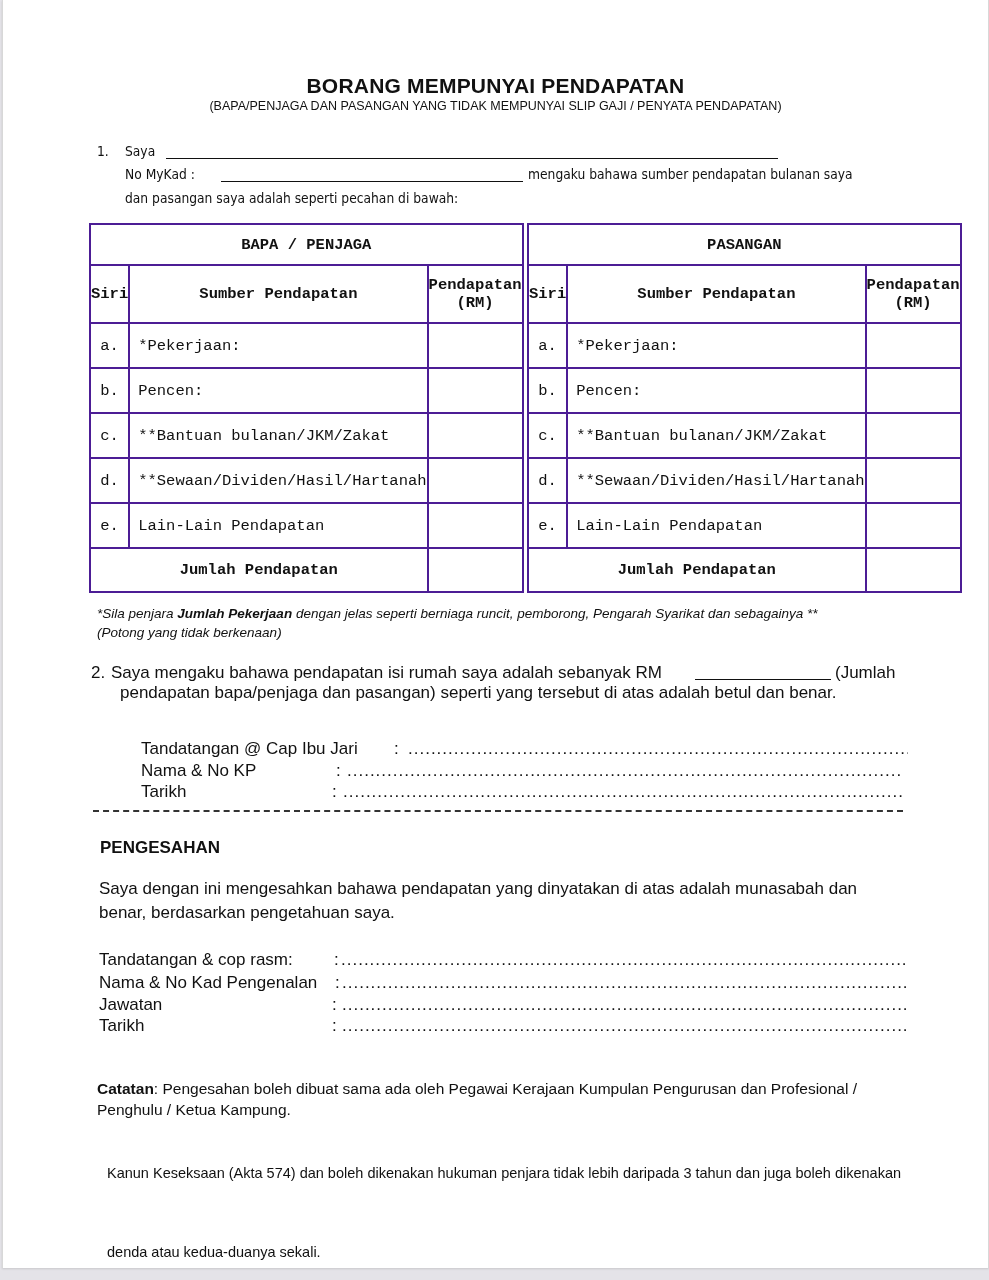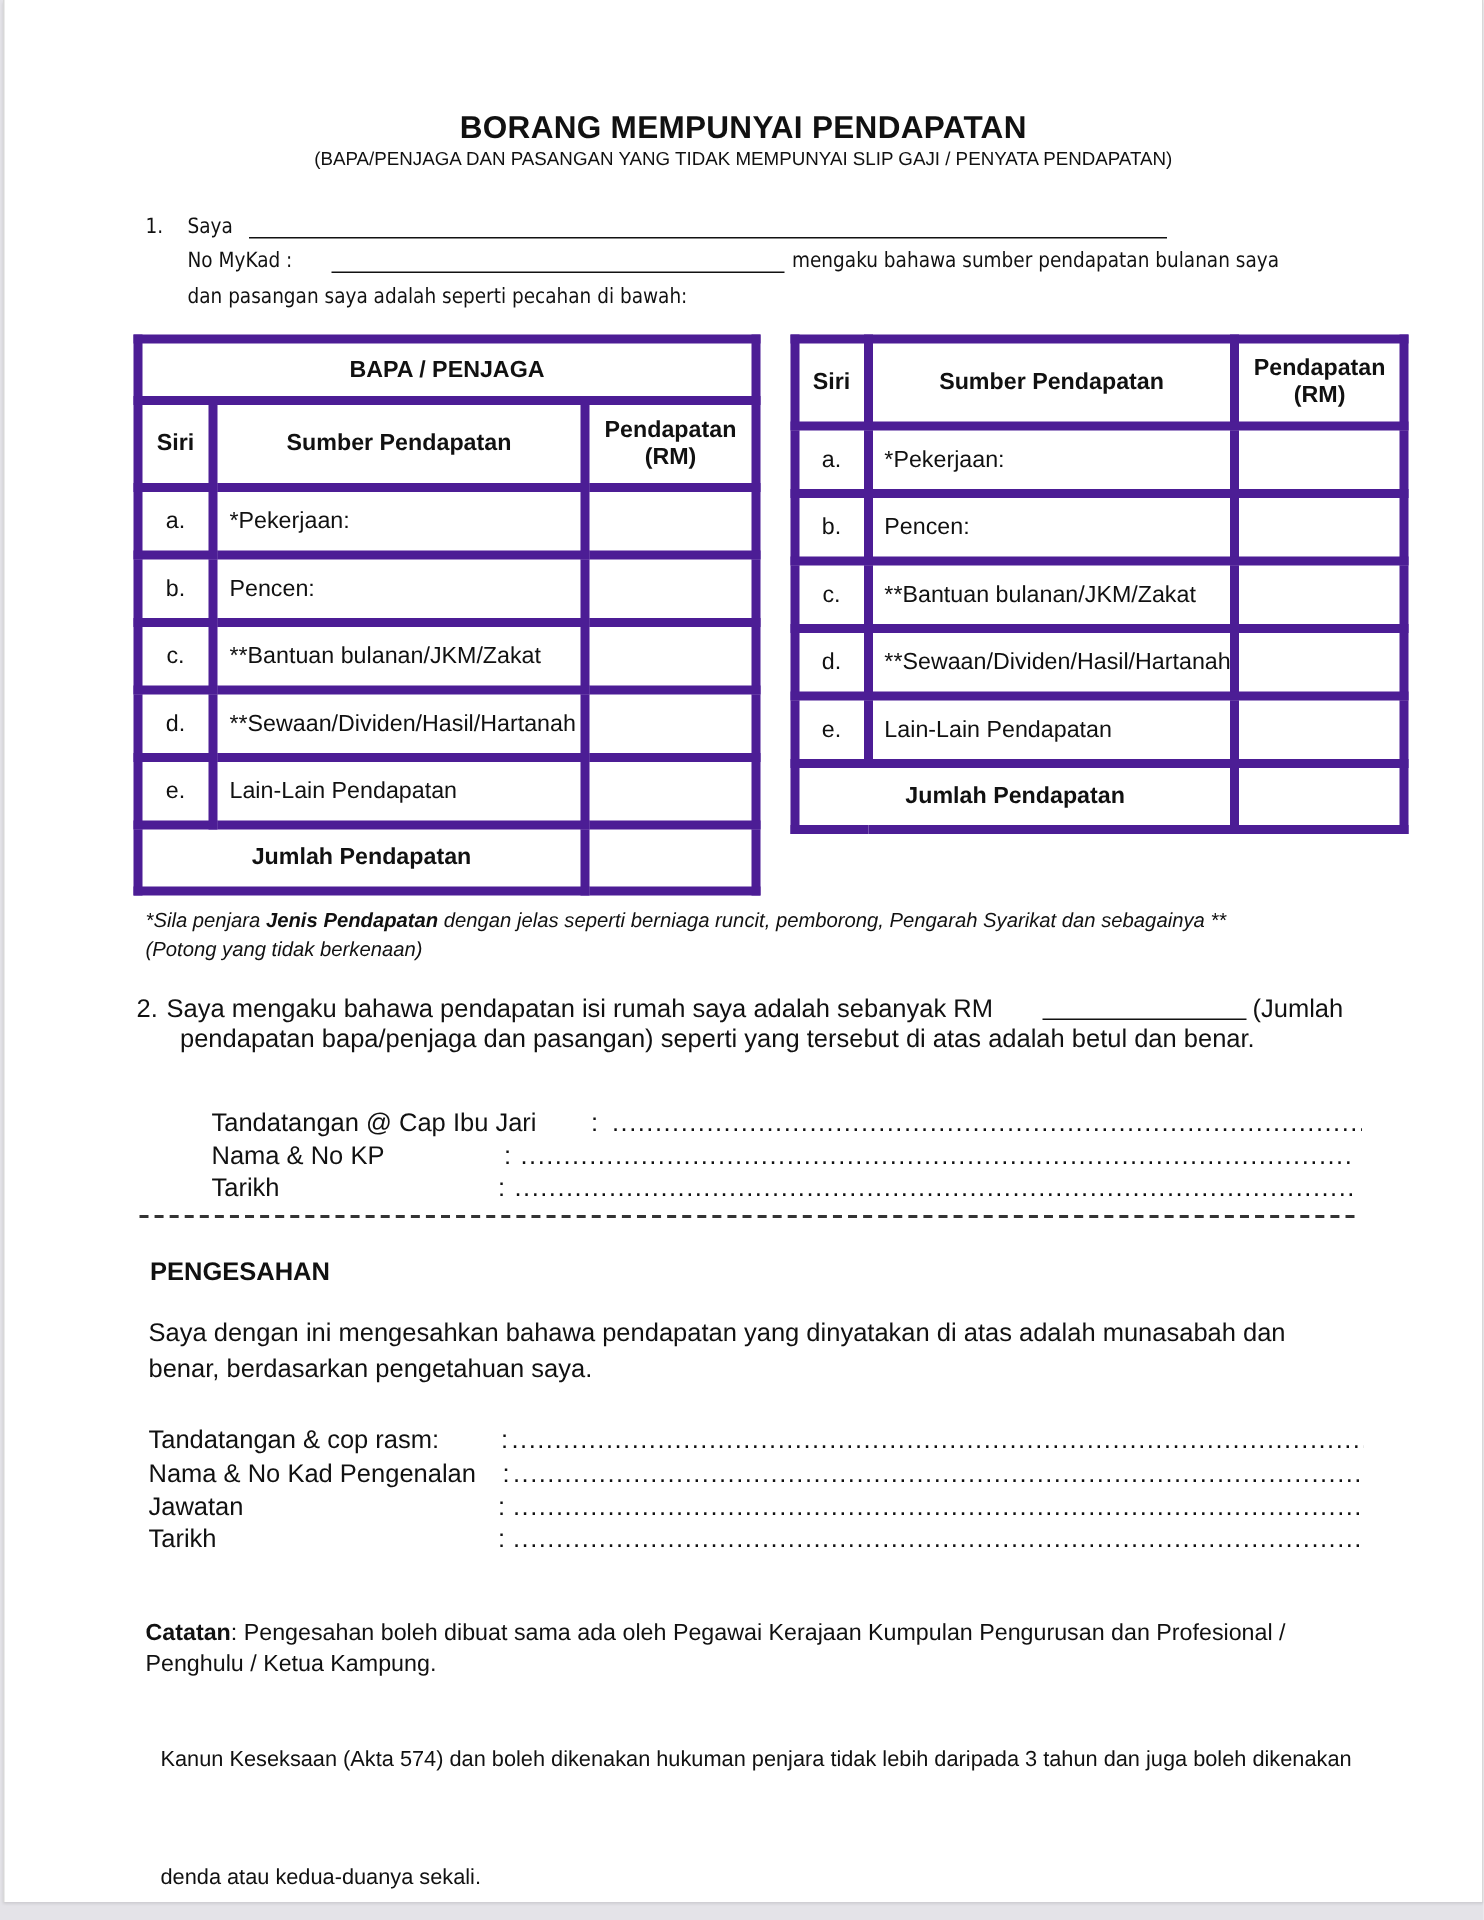--- a/index.html
+++ b/index.html
@@ -3,21 +3,21 @@
 <meta charset="utf-8">
 <style>
   html,body{margin:0;padding:0;background:#e4e3e8;}
   body{width:989px;height:1280px;position:relative;overflow:hidden;font-family:"Liberation Sans",sans-serif;color:#111;}
   .page{position:absolute;left:2px;top:0;width:985px;height:1268px;background:#fff;border-left:1px solid #d8d8d8;border-right:1px solid #d8d8d8;box-shadow:0 1px 2px rgba(0,0,0,.12);}
   .abs{position:absolute;white-space:nowrap;}
   .title{left:0;width:100%;text-align:center;top:74px;font-size:21px;font-weight:bold;letter-spacing:.2px;}
   .subtitle{left:0;width:100%;text-align:center;top:99px;font-size:12.5px;}
   .calibri{font-family:"DejaVu Sans",sans-serif;font-size:14px;transform:scaleX(.88);transform-origin:left top;}
   table.inc{position:absolute;border-collapse:collapse;font-size:15.5px;}
-  table.inc td{border:6px solid #4c1d95;padding:0;}
+  table.inc td{border:2px solid #4c1d95;padding:0;font-family:Liberation Mono, monospace;}
   .hdr{font-weight:bold;text-align:center;}
   .siri{text-align:center;}
   .src{padding-left:8px !important;}
   .note{font-size:13.5px;font-style:italic;}
   .p2{font-size:17px;}
   .sig{font-size:17px;}
   .dots{display:inline-block;overflow:hidden;vertical-align:baseline;letter-spacing:1px;}
   .dash{position:absolute;left:90px;width:810px;top:810px;height:0;border-top:2px dashed #333;}
   .sect{font-size:17px;font-weight:bold;}
   .small{font-size:14.5px;}
@@ -75,20 +75,23 @@
         </tr>
     <tr style="height:44px;">
           <td colspan="2" class="hdr">Jumlah Pendapatan</td>
           <td></td>
         </tr>
   </tbody>
     </table>
 
   <table class="inc" style="left:524px;top:223px;width:412px;">
     <tbody>
+        <tr style="height:41px;">
+          <td colspan="3" class="hdr">PASANGAN</td>
+        </tr>
     <tr style="height:58px;">
       <td class="hdr" style="width:44px;">Siri</td>
       <td class="hdr">Sumber Pendapatan</td>
       <td class="hdr" style="width:108px;">Pendapatan (RM)</td>
     </tr>
     <tr style="height:45px;">
           <td class="siri">a.</td>
           <td class="src">*Pekerjaan:</td>
           <td></td>
         </tr>
@@ -112,21 +115,21 @@
           <td class="src">Lain-Lain Pendapatan</td>
           <td></td>
         </tr>
     <tr style="height:44px;">
           <td colspan="2" class="hdr">Jumlah Pendapatan</td>
           <td></td>
         </tr>
   </tbody>
     </table>
 
-  <div class="abs note" style="left:94px;top:606px;"><span>*Sila penjara </span><b>Jenis Pendapatan</b><span> dengan jelas seperti berniaga runcit, pemborong, Pengarah Syarikat dan sebagainya **</span></div>
+  <div class="abs note" style="left:94px;top:606px;"><span>*Sila penjara </span><b>Jumlah Pekerjaan</b><span> dengan jelas seperti berniaga runcit, pemborong, Pengarah Syarikat dan sebagainya **</span></div>
   <div class="abs note" style="left:94px;top:625px;">(Potong yang tidak berkenaan)</div>
 
   <div class="abs p2" style="left:88px;top:663px;">2.</div>
   <div class="abs p2" style="left:108px;top:663px;">Saya mengaku bahawa pendapatan isi rumah saya adalah sebanyak RM</div>
   <div class="abs" style="left:692px;top:664px;width:136px;height:15px;border-bottom:1px solid #111;"><span></span></div>
   <div class="abs p2" style="left:832px;top:663px;">(Jumlah</div>
   <div class="abs p2" style="left:117px;top:683px;">pendapatan bapa/penjaga dan pasangan) seperti yang tersebut di atas adalah betul dan benar.</div>
 
   <div class="abs sig" style="left:138px;top:739px;">Tandatangan @ Cap Ibu Jari</div>
   <div class="abs sig" style="left:391px;top:739px;">:</div>

